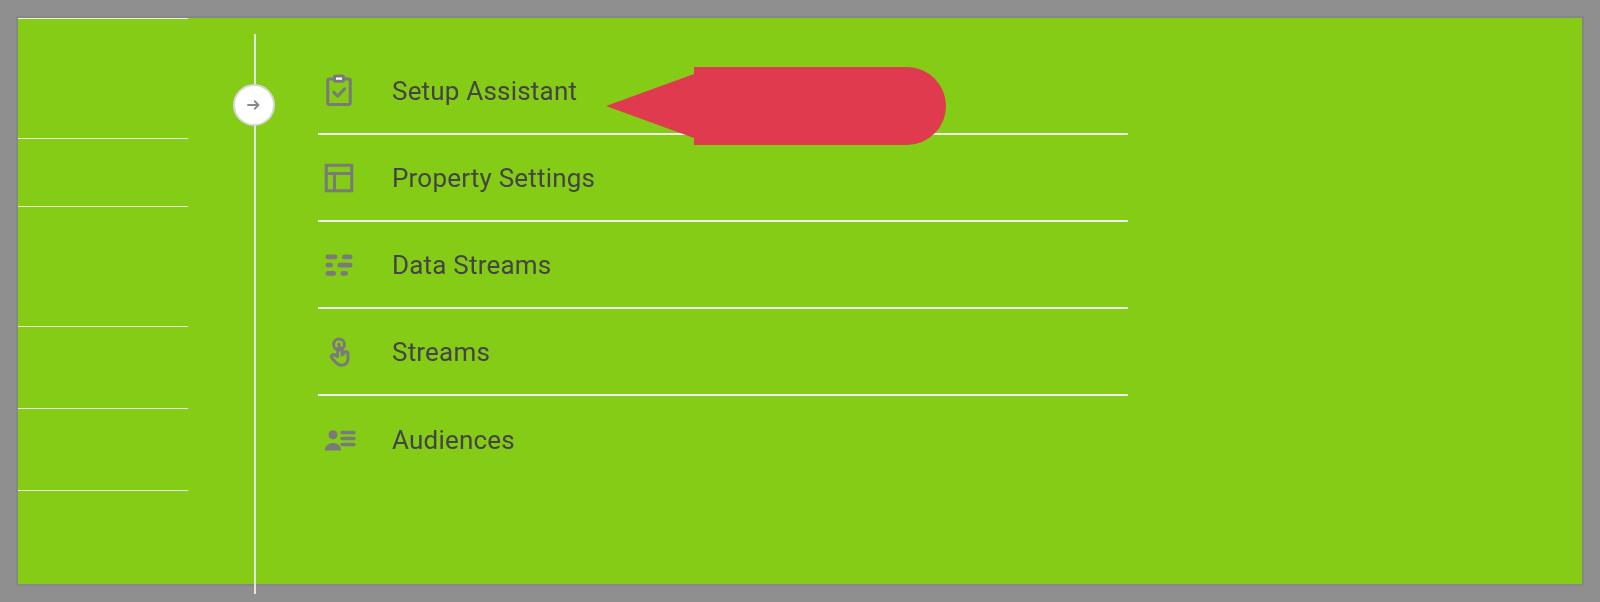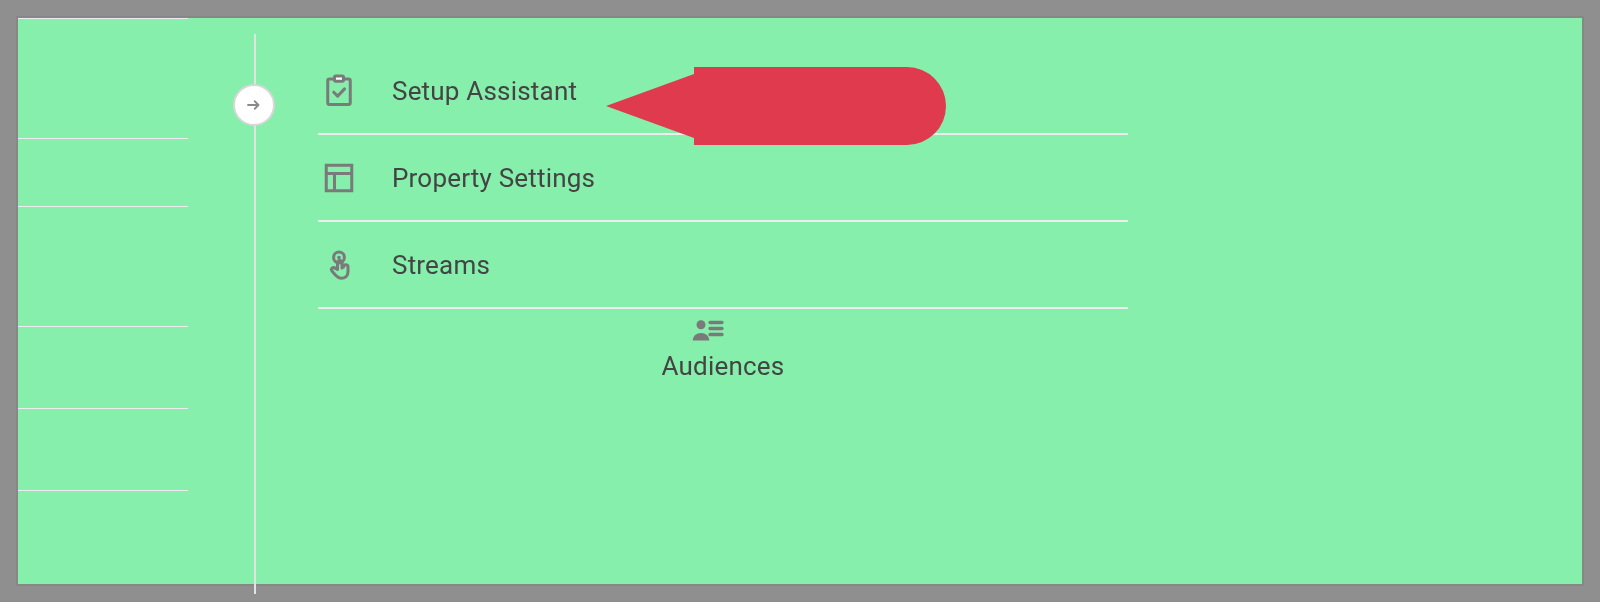--- a/index.html
+++ b/index.html
@@ -10,21 +10,21 @@
     width: 1600px;
     height: 602px;
     overflow: hidden;
   }
   .outer-frame {
     position: absolute;
     left: 18px;
     top: 18px;
     width: 1564px;
     height: 566px;
-    background: #86efac;
+    background: #84cc16;
     box-shadow: 0 0 0 2px rgba(0,0,0,0.05);
   }
   
   .left-col {
     position: absolute;
     left: 0;
     top: 0;
     width: 170px;
     height: 100%;
   }
@@ -66,21 +66,21 @@
     top: 30px;
     width: 810px;
   }
   .menu-item {
     display: flex;
     align-items: center;
     height: 87px;
     border-bottom: 2px solid #eeeeee;
     cursor: pointer;
   }
-  .menu-item:last-child { border-bottom: none; flex-direction: column; }
+  .menu-item:last-child { border-bottom: none; }
   .menu-item .icon {
     width: 42px;
     height: 42px;
     flex: 0 0 42px;
     margin-right: 32px;
     display: flex;
     align-items: center;
     justify-content: center;
   }
   .menu-item .icon svg { display: block; }
@@ -142,20 +142,33 @@
       <span class="icon">
         <svg width="36" height="36" viewBox="0 0 24 24" fill="none">
           <rect x="3.5" y="3.5" width="17" height="17" stroke="#7a7a7a" stroke-width="2"></rect>
           <line x1="3.5" y1="9" x2="20.5" y2="9" stroke="#7a7a7a" stroke-width="2"></line>
           <line x1="9" y1="9" x2="9" y2="20.5" stroke="#7a7a7a" stroke-width="2"></line>
         </svg>
       </span>
       <span class="label">Property Settings</span>
     </div>
 
+    <div class="menu-item">
+      <span class="icon">
+        <svg width="36" height="36" viewBox="0 0 24 24" fill="none">
+          <rect x="3" y="5" width="8" height="3.2" rx="1.6" fill="#7a7a7a"></rect>
+          <rect x="14" y="5" width="7" height="3.2" rx="1.6" fill="#7a7a7a"></rect>
+          <rect x="3" y="10.5" width="5" height="3.2" rx="1.6" fill="#7a7a7a"></rect>
+          <rect x="11" y="10.5" width="10" height="3.2" rx="1.6" fill="#7a7a7a"></rect>
+          <rect x="3" y="16" width="7" height="3.2" rx="1.6" fill="#7a7a7a"></rect>
+          <rect x="13" y="16" width="5" height="3.2" rx="1.6" fill="#7a7a7a"></rect>
+        </svg>
+      </span>
+      <span class="label">Data Streams</span>
+    </div>
 
     <div class="menu-item">
       <span class="icon">
         <svg width="36" height="36" viewBox="0 0 24 24" fill="none">
           <circle cx="12" cy="7" r="3.6" stroke="#7a7a7a" stroke-width="2"></circle>
           <circle cx="12" cy="7" r="1.2" fill="#7a7a7a"></circle>
           <path d="M11 10.5 V15 c0 0 -2.5 -2 -3.8 -0.8 c-1 1 0.2 2 2 4 c1.4 1.5 2 2.6 4.2 2.6 c2.7 0 4.6-1.5 4.6-4.3 v-3.2 c0-1.9-3-1.9-3 0 M11 10.5 c0-1.9 3-1.9 3 0 V14" stroke="#7a7a7a" stroke-width="2" stroke-linecap="round" stroke-linejoin="round" fill="none"></path>
         </svg>
       </span>
       <span class="label">Streams</span>

